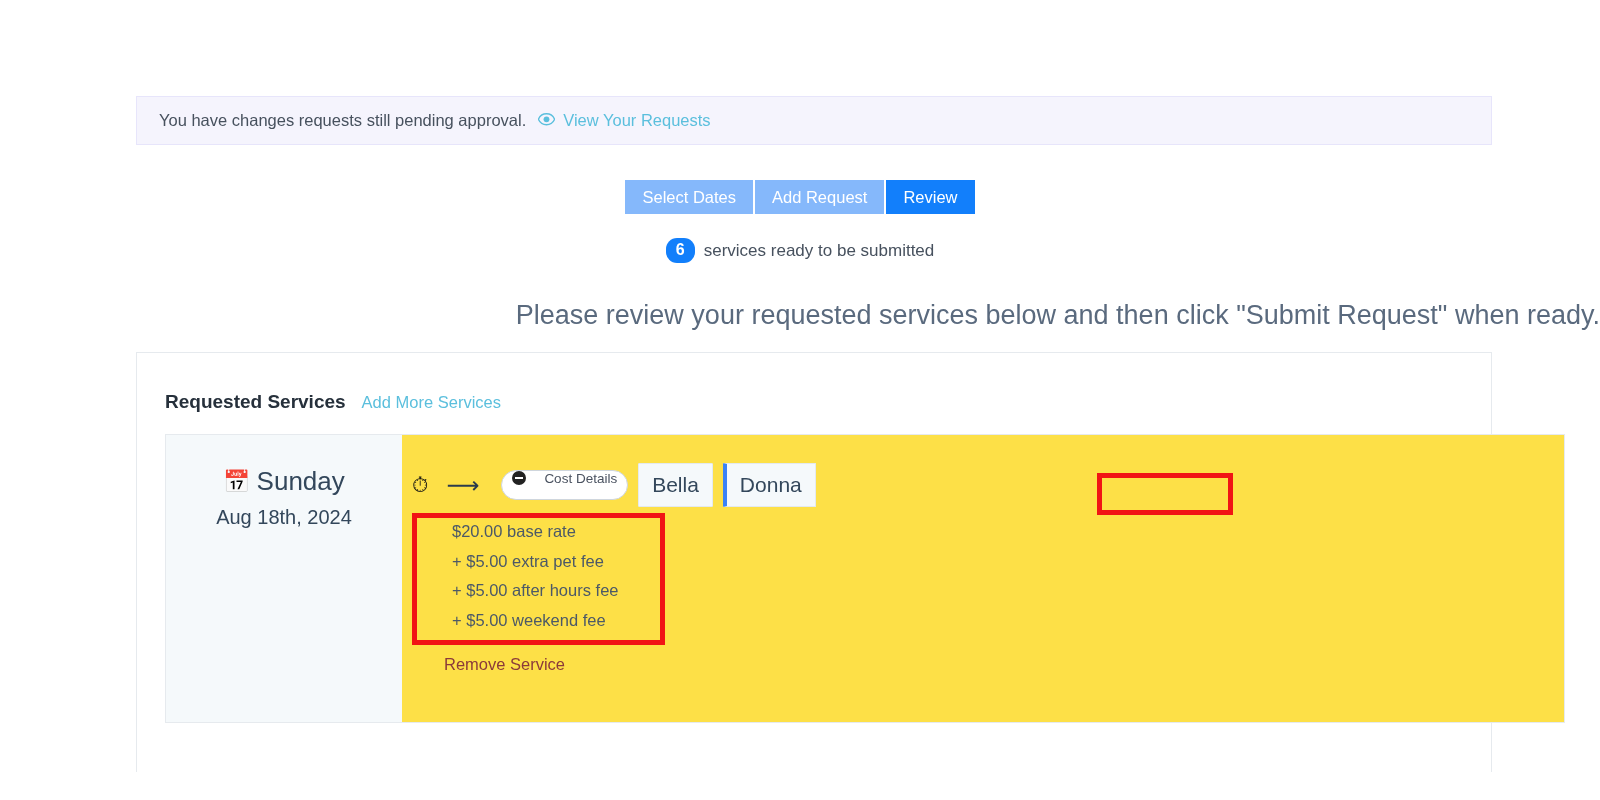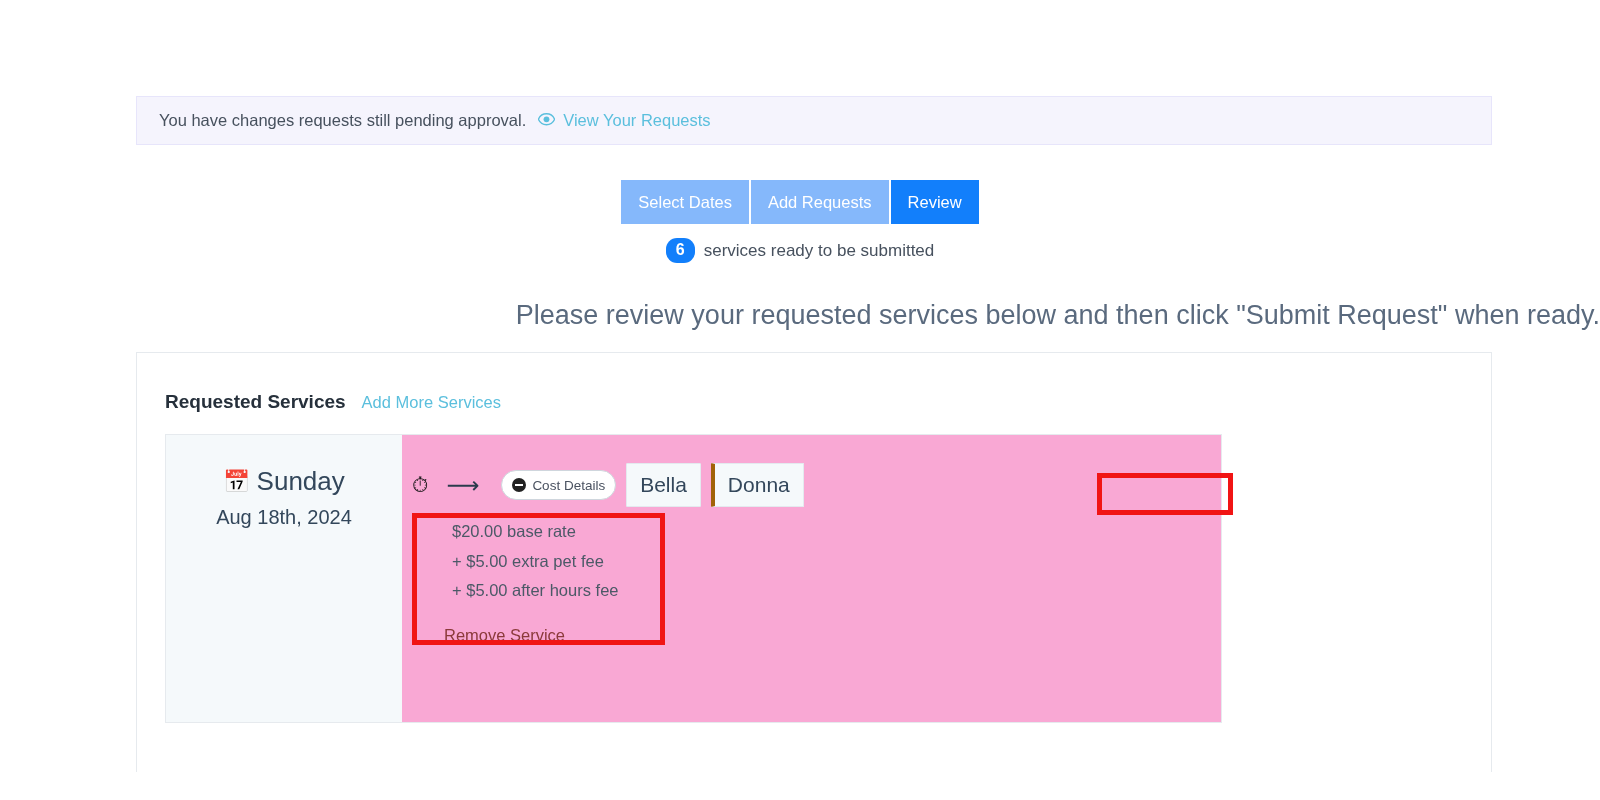--- a/index.html
+++ b/index.html
@@ -53,21 +53,21 @@
   .tabs {
     position: absolute;
     top: 180px;
     left: 0;
     width: 1600px;
     display: flex;
     justify-content: center;
     gap: 2px;
   }
   .tab {
-    height: 44px;
+    height: 34px;
     padding: 0 17px;
     display: flex;
     align-items: center;
     justify-content: center;
     font-size: 16.5px;
     color: #ffffff;
     background: #85b8fb;
     cursor: pointer;
     border: none;
     font-family: "Liberation Sans", sans-serif;
@@ -147,25 +147,25 @@
     text-decoration: none;
     cursor: pointer;
     white-space: nowrap;
   }
 
   
   .service-row {
     position: absolute;
     left: 165px;
     top: 434px;
-    width: 1057px;
+    width: 1400px;
     height: 289px;
     border: 1px solid #e6eaee;
     box-sizing: border-box;
-    background: #f9a8d4;
+    background: #fde047;
     display: flex;
   }
   .date-col {
     width: 236px;
     background: #f5f9fb;
     flex: 0 0 236px;
     text-align: center;
     padding-top: 32px;
     box-sizing: border-box;
   }
@@ -210,22 +210,21 @@
   .arrow-icon {
     font-size: 23px;
     margin: 0 11px;
     color: #2b3b4c;
   }
 
   .cost-details-btn {
     margin-left: 11px;
     height: 30px;
     display: inline-flex;
-    align-items: center;
-    gap: 6px;
+    gap: 18px;
     padding: 0 10px;
     font-size: 13.5px;
     color: #4a5260;
     background: #ffffff;
     border: 1px solid #cfd6dd;
     border-radius: 15px;
     cursor: pointer;
     font-family: "Liberation Sans", sans-serif;
     white-space: nowrap;
   }
@@ -255,21 +254,21 @@
     padding: 0 13px;
     font-size: 21px;
     color: #33475b;
     background: #f5f9fb;
     border: 1px solid #e4eaef;
     border-radius: 1px;
     cursor: pointer;
     white-space: nowrap;
   }
   .pet-chip.accent {
-    border-left: 4px solid #a16207;
+    border-left: 4px solid #3b82f6;
   }
 
   .cost-breakdown {
     margin-top: 10px;
     padding-left: 32px;
     margin-left: 8px;
   }
   .cost-line {
     font-size: 16.5px;
     color: #4c5967;
@@ -306,21 +305,21 @@
     <svg width="17" height="13" viewBox="0 0 17 13" aria-hidden="true">
       <path d="M8.5 0.8C4.6 0.8 1.5 3.7 0.4 6.3c1.1 2.6 4.2 5.5 8.1 5.5s7-2.9 8.1-5.5C15.5 3.7 12.4 0.8 8.5 0.8z" fill="none" stroke="#5bbfdd" stroke-width="1.4"></path>
       <circle cx="8.5" cy="6.3" r="2.9" fill="#5bbfdd"></circle>
     </svg>
   </span>
   <a class="alert-link" href="#">View Your Requests</a>
 </div>
 
 <div class="tabs">
   <button class="tab">Select Dates</button>
-  <button class="tab">Add Requests</button>
+  <button class="tab">Add Request</button>
   <button class="tab active">Review</button>
 </div>
 
 <div class="ready-line">
   <span class="count-badge">6</span>
   <span class="ready-text">services ready to be submitted</span>
 </div>
 
 <h2 class="page-heading">Please review your requested services below and then click "Submit Request" when ready.</h2>
 
@@ -352,20 +351,21 @@
       </button>
 
       <span class="pet-chip">Bella</span>
       <span class="pet-chip accent">Donna</span>
     </div>
 
     <div class="cost-breakdown">
       <div class="cost-line">$20.00 base rate</div>
       <div class="cost-line">+ $5.00 extra pet fee</div>
       <div class="cost-line">+ $5.00 after hours fee</div>
+      <div class="cost-line">+ $5.00 weekend fee</div>
     </div>
 
     <a class="remove-link" href="#">Remove Service</a>
   </div>
 </div>
 
 <div class="annot" id="annot-cost-btn"></div>
 <div class="annot" id="annot-breakdown"></div>
 
 </body></html>

